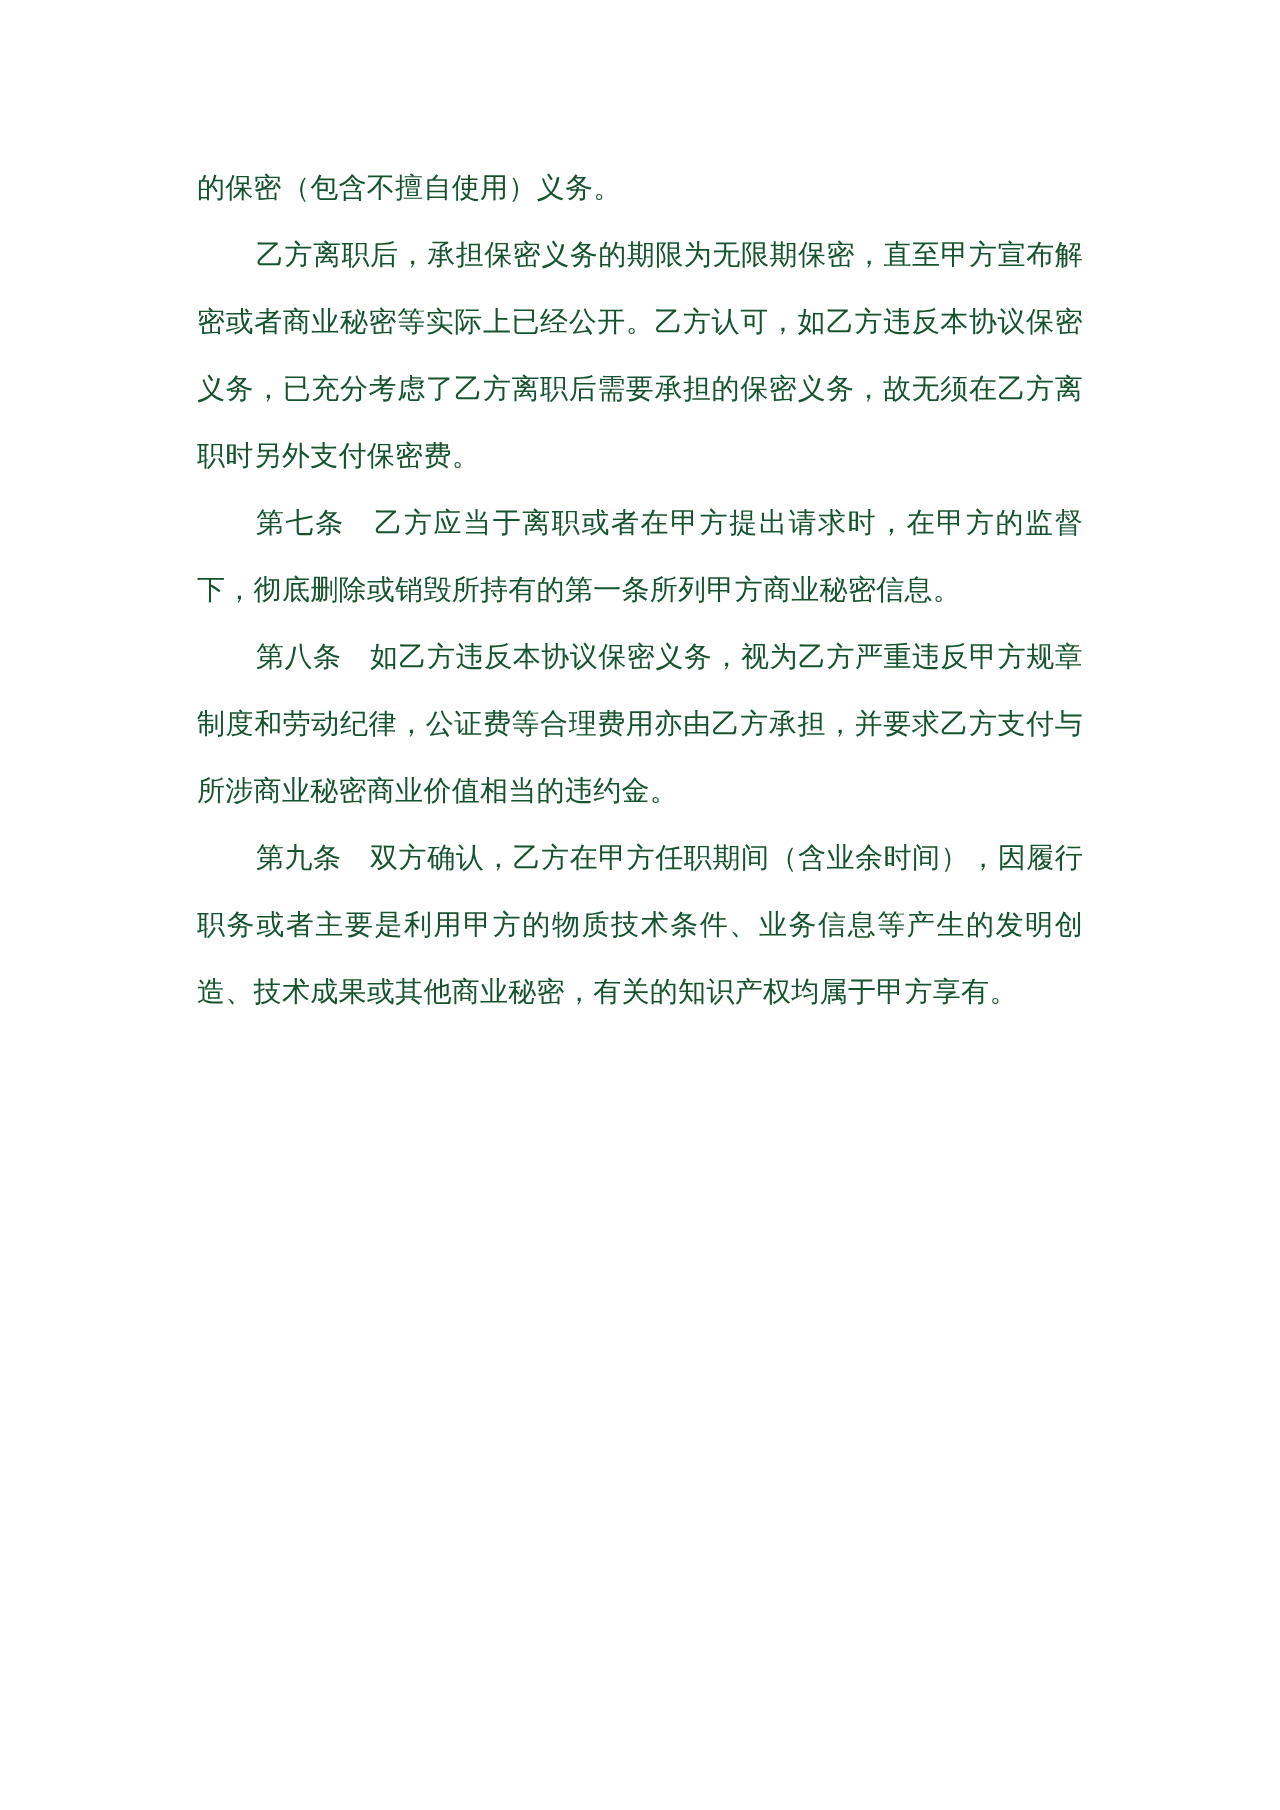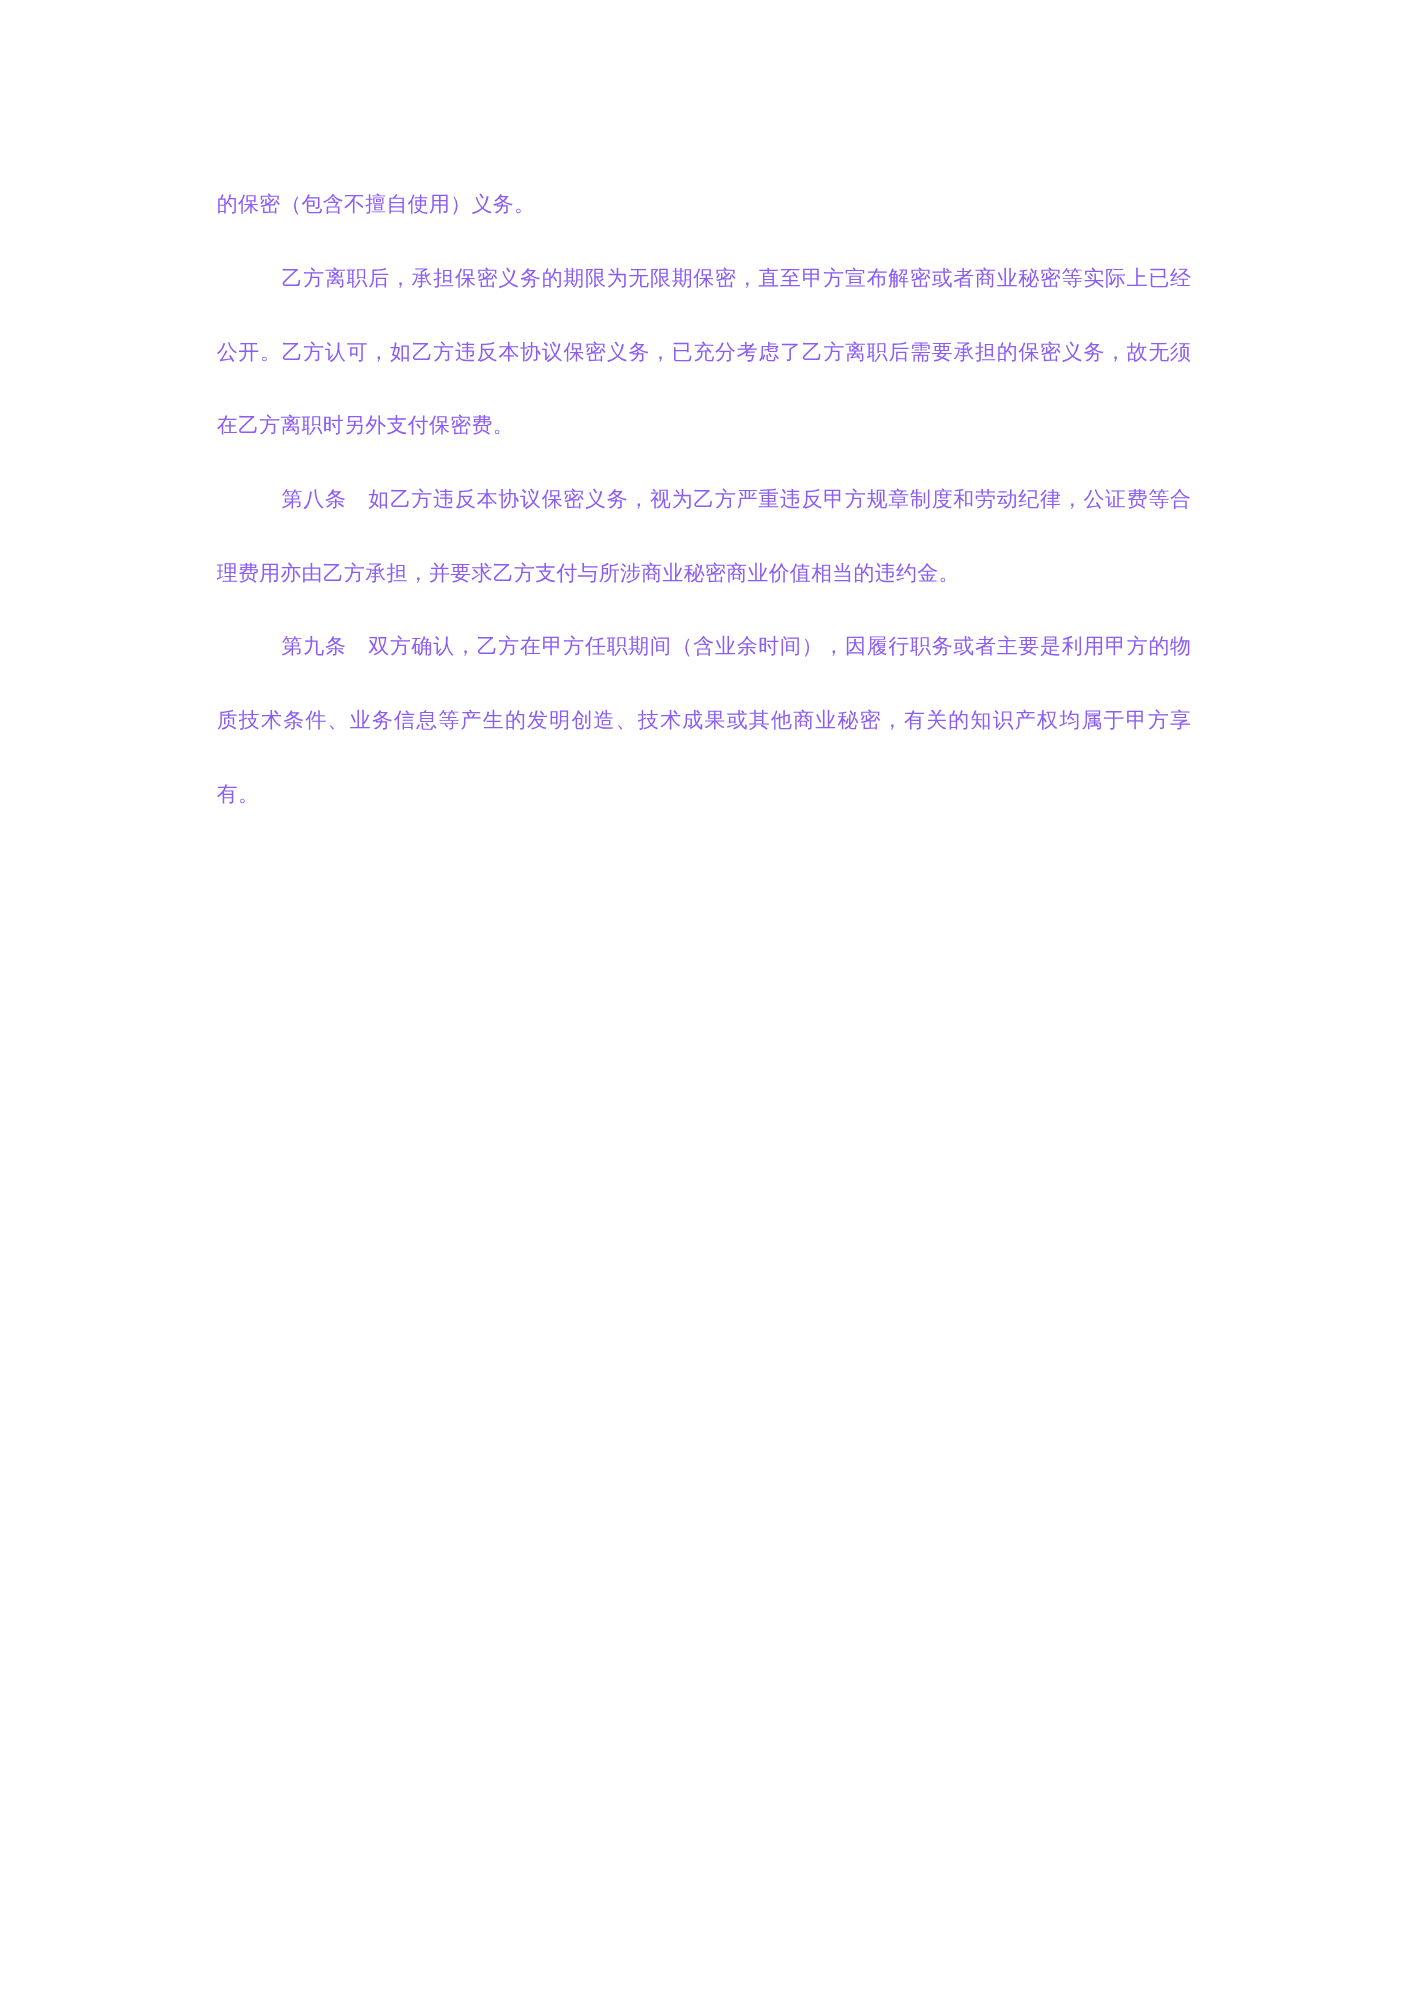--- a/index.html
+++ b/index.html
@@ -11,38 +11,39 @@
     width: 1280px;
     height: 1810px;
     position: relative;
     overflow: hidden;
   }
   .page {
     position: absolute;
     left: 197px;
     top: 154px;
     width: 886px;
-    color: #8b5cf6;
-    font-family: Liberation Mono, monospace;
-    font-size: 19px;
+    color: #14532d;
+    font-family: Liberation Sans, sans-serif;
+    font-size: 28px;
     line-height: 67px;
   }
   .para {
     margin: 0;
     padding: 0;
     text-align: justify;
     text-align-last: left;
     text-justify: inter-character;
     letter-spacing: 0.3px;
   }
   .para.indent {
     text-indent: 59px;
   }
 </style>
 </head>
 <body>
 
 <div class="page">
   <p class="para">的保密（包含不擅自使用）义务。</p>
   <p class="para indent">乙方离职后，承担保密义务的期限为无限期保密，直至甲方宣布解密或者商业秘密等实际上已经公开。乙方认可，如乙方违反本协议保密义务，已充分考虑了乙方离职后需要承担的保密义务，故无须在乙方离职时另外支付保密费。</p>
+  <p class="para indent">第七条　乙方应当于离职或者在甲方提出请求时，在甲方的监督下，彻底删除或销毁所持有的第一条所列甲方商业秘密信息。</p>
   <p class="para indent">第八条　如乙方违反本协议保密义务，视为乙方严重违反甲方规章制度和劳动纪律，公证费等合理费用亦由乙方承担，并要求乙方支付与所涉商业秘密商业价值相当的违约金。</p>
   <p class="para indent">第九条　双方确认，乙方在甲方任职期间（含业余时间），因履行职务或者主要是利用甲方的物质技术条件、业务信息等产生的发明创造、技术成果或其他商业秘密，有关的知识产权均属于甲方享有。</p>
 </div>
 
 </body></html>

